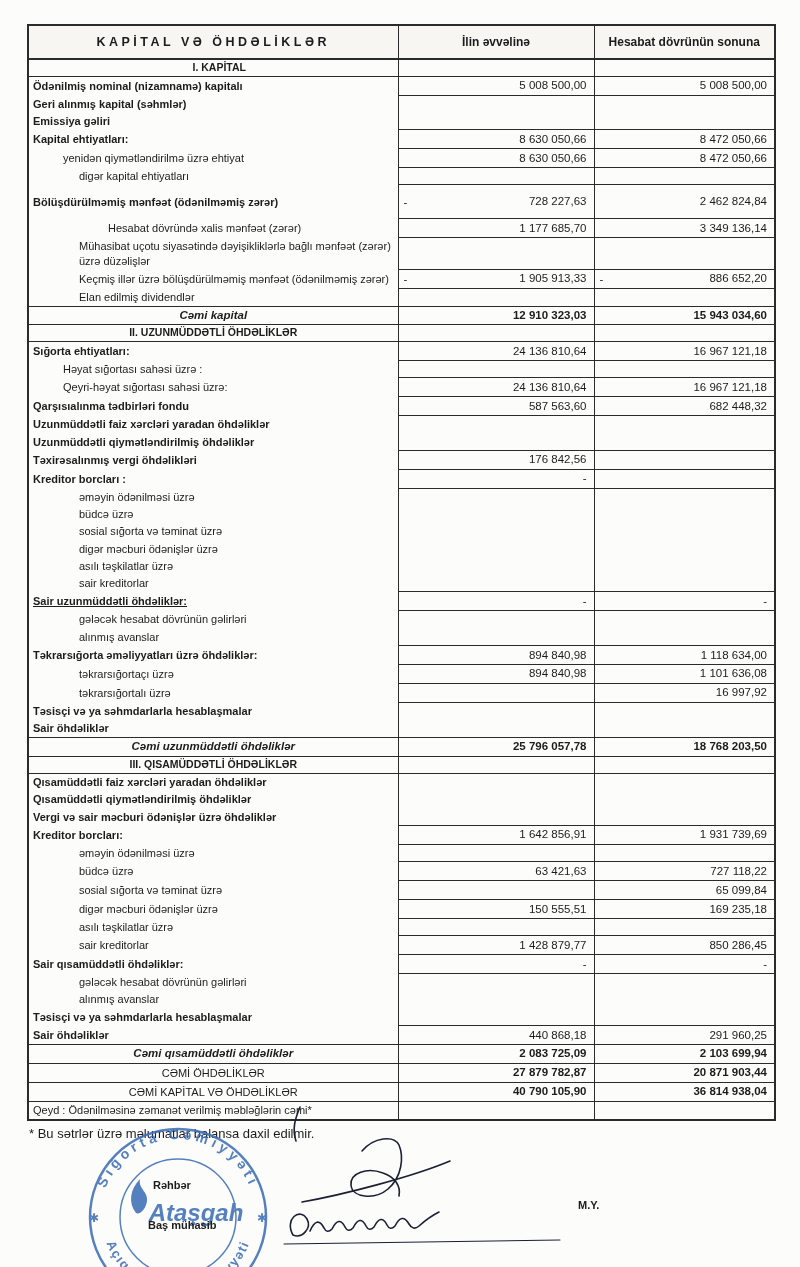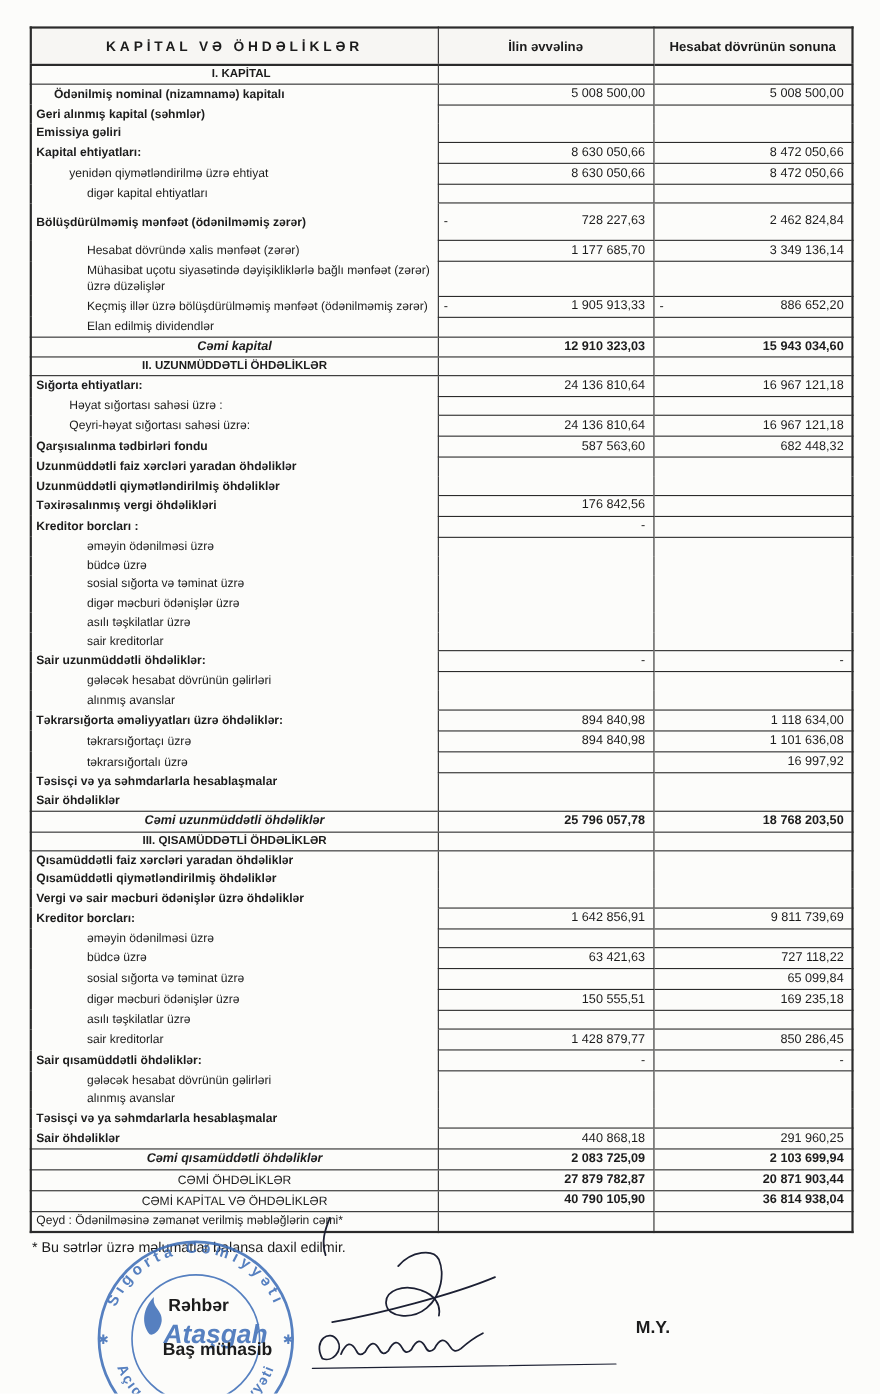--- a/index.html
+++ b/index.html
@@ -39,21 +39,21 @@
     position:absolute; left:78px; top:-26px; width:200px; height:200px;
     color:var(--stamp-color,#3f6fb8); opacity:.88; z-index:2;
   }
   .stamp text { fill:currentColor; font-family:"Liberation Sans", sans-serif; }
   .sigs {
     position:absolute; left:0; top:-84px; width:800px; height:244px; z-index:4;
     color:var(--ink-color,#1c2033);
   }
   .sigs path { fill:none; stroke:currentColor; stroke-width:1.6; stroke-linecap:round; }
   .sigs path.thin { stroke-width:1.1; }
-  .form-label { position:absolute; font-size:16px; font-weight:bold; z-index:3; }
+  .form-label { position:absolute; font-size:11px; font-weight:bold; z-index:3; }
   .lbl-rehber { left:153px; top:36px; }
   .lbl-muhasib { left:148px; top:76px; }
   .lbl-my { left:578px; top:56px; }
 </style>
 </head>
 <body>
 
 <div class="page">
 
   <table class="bt">
@@ -69,21 +69,21 @@
         <th class="h3">Hesabat dövrünün sonuna</th>
       </tr>
     </thead>
     <tbody>
         <tr class="s-section full">
           <td class="lab" style="padding-left: 16px;">I. KAPİTAL</td>
           <td class="val c2"></td>
           <td class="val c3"></td>
         </tr>
         <tr class="main ruled">
-          <td class="lab" style="padding-left: 20px;">Ödənilmiş nominal (nizamnamə) kapitalı</td>
+          <td class="lab" style="padding-left: 4px;">Ödənilmiş nominal (nizamnamə) kapitalı</td>
           <td class="val c2">5 008 500,00</td>
           <td class="val c3">5 008 500,00</td>
         </tr>
         <tr class="main">
           <td class="lab" style="padding-left: 4px;">Geri alınmış kapital (səhmlər)</td>
           <td class="val c2"></td>
           <td class="val c3"></td>
         </tr>
         <tr class="main">
           <td class="lab" style="padding-left: 4px;">Emissiya gəliri</td>
@@ -104,21 +104,21 @@
           <td class="lab" style="padding-left: 50px;">digər kapital ehtiyatları</td>
           <td class="val c2"></td>
           <td class="val c3"></td>
         </tr>
         <tr class="main ruled tall">
           <td class="lab" style="padding-left: 4px;">Bölüşdürülməmiş mənfəət (ödənilməmiş zərər)</td>
           <td class="val c2"><span class="negdash">-</span><span>728 227,63</span></td>
           <td class="val c3">2 462 824,84</td>
         </tr>
         <tr class="ruled">
-          <td class="lab" style="padding-left: 50px;">Hesabat dövründə xalis mənfəət (zərər)</td>
+          <td class="lab" style="padding-left: 79px;">Hesabat dövründə xalis mənfəət (zərər)</td>
           <td class="val c2">1 177 685,70</td>
           <td class="val c3">3 349 136,14</td>
         </tr>
         <tr class="">
           <td class="lab" style="padding-left: 50px;">Mühasibat uçotu siyasətində dəyişikliklərlə bağlı mənfəət (zərər) üzrə düzəlişlər</td>
           <td class="val c2"></td>
           <td class="val c3"></td>
         </tr>
         <tr class="ruled">
           <td class="lab" style="padding-left: 50px;">Keçmiş illər üzrə bölüşdürülməmiş mənfəət (ödənilməmiş zərər)</td>
@@ -204,21 +204,21 @@
           <td class="lab" style="padding-left: 50px;">asılı təşkilatlar üzrə</td>
           <td class="val c2"></td>
           <td class="val c3"></td>
         </tr>
         <tr class="">
           <td class="lab" style="padding-left: 50px;">sair kreditorlar</td>
           <td class="val c2"></td>
           <td class="val c3"></td>
         </tr>
         <tr class="main ruled">
-          <td class="lab" style="padding-left: 4px;">Sair uzunmüddətli öhdəliklər:</td>
+          <td class="lab" style="padding-left: 4px; text-decoration: underline;">Sair uzunmüddətli öhdəliklər:</td>
           <td class="val c2">-</td>
           <td class="val c3">-</td>
         </tr>
         <tr class="">
           <td class="lab" style="padding-left: 50px;">gələcək hesabat dövrünün gəlirləri</td>
           <td class="val c2"></td>
           <td class="val c3"></td>
         </tr>
         <tr class="">
           <td class="lab" style="padding-left: 50px;">alınmış avanslar</td>
@@ -271,21 +271,21 @@
           <td class="val c3"></td>
         </tr>
         <tr class="main">
           <td class="lab" style="padding-left: 4px;">Vergi və sair məcburi ödənişlər üzrə öhdəliklər</td>
           <td class="val c2"></td>
           <td class="val c3"></td>
         </tr>
         <tr class="main ruled">
           <td class="lab" style="padding-left: 4px;">Kreditor borcları:</td>
           <td class="val c2">1 642 856,91</td>
-          <td class="val c3">9 811 739,69</td>
+          <td class="val c3">1 931 739,69</td>
         </tr>
         <tr class="">
           <td class="lab" style="padding-left: 50px;">əməyin ödənilməsi üzrə</td>
           <td class="val c2"></td>
           <td class="val c3"></td>
         </tr>
         <tr class="ruled">
           <td class="lab" style="padding-left: 50px;">büdcə üzrə</td>
           <td class="val c2">63 421,63</td>
           <td class="val c3">727 118,22</td>

